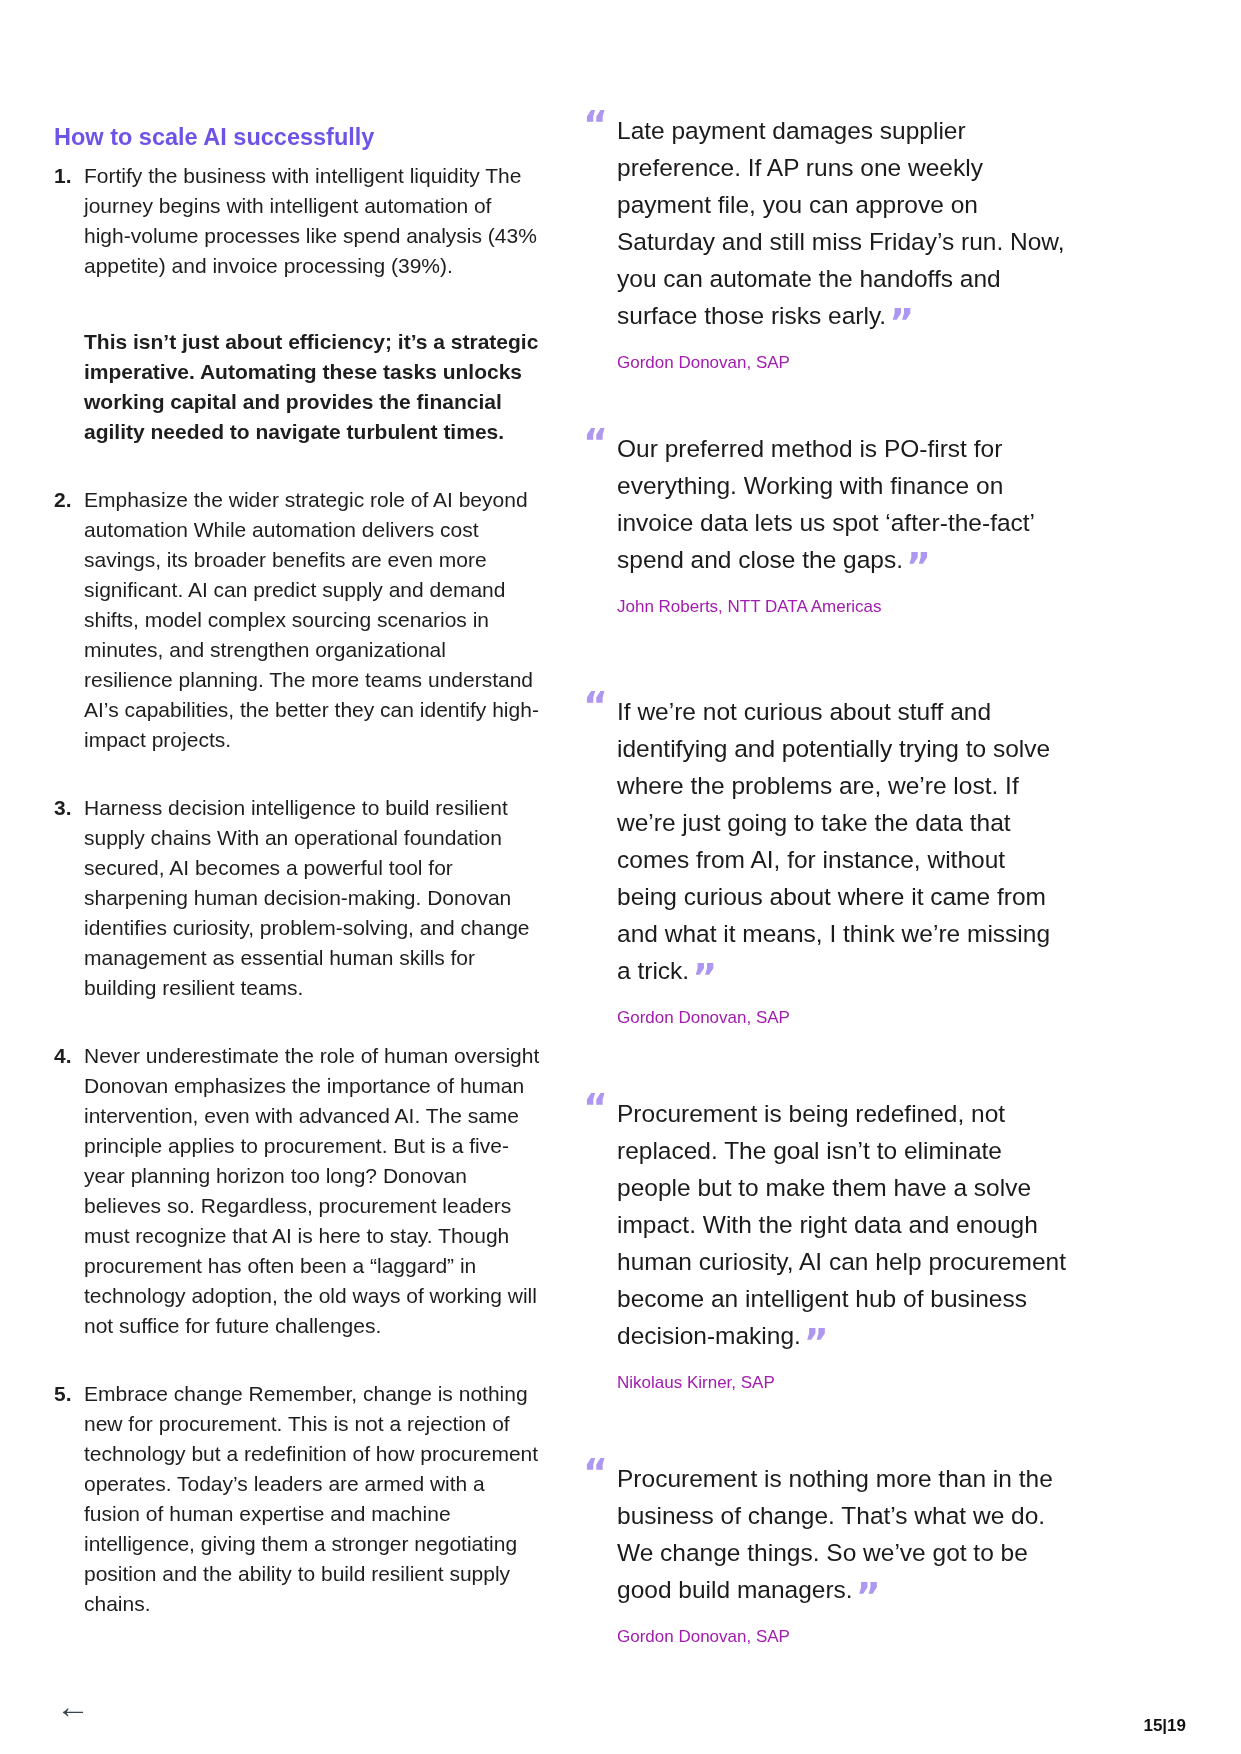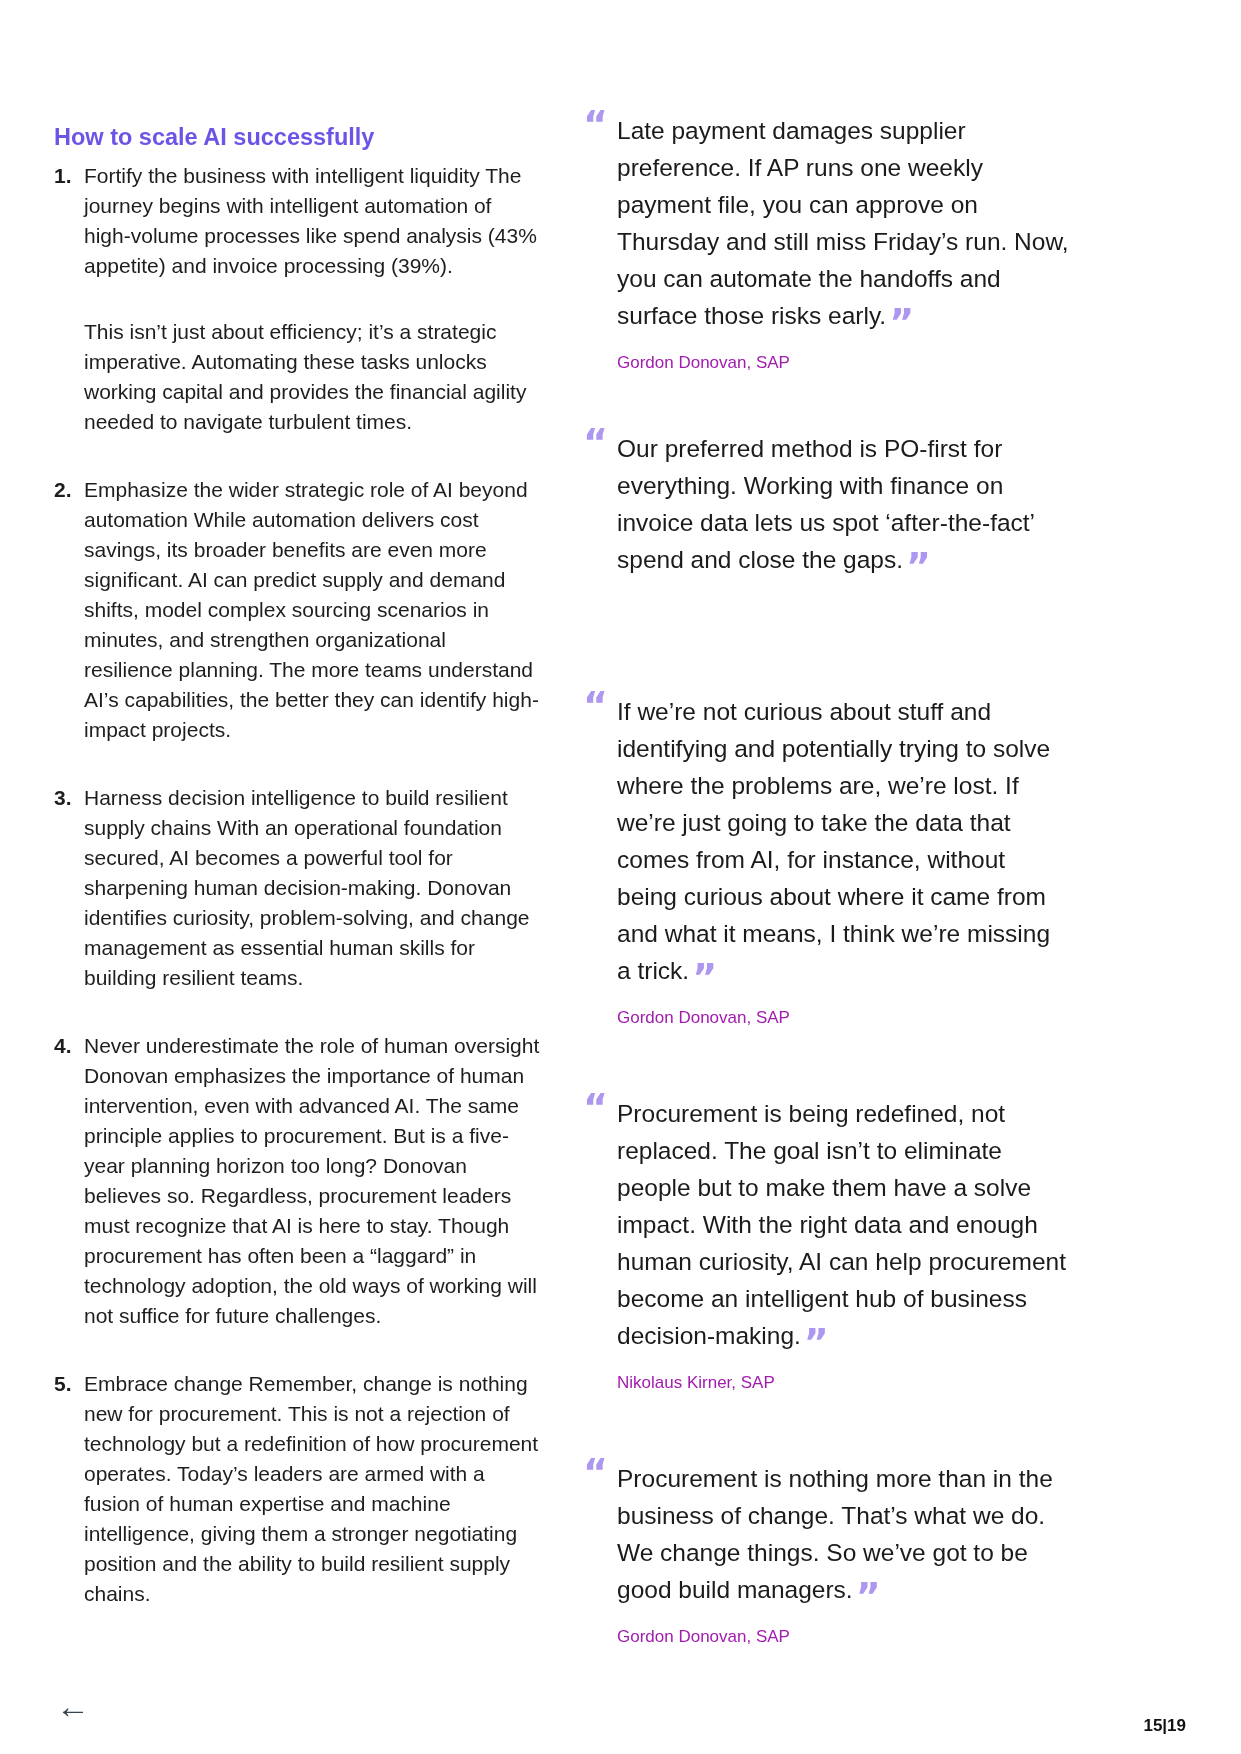--- a/index.html
+++ b/index.html
@@ -32,21 +32,21 @@
   .item { display: flex; margin-bottom: 38px; }
   .item .num {
     flex: 0 0 30px;
     font-size: 21px;
     line-height: 30px;
     font-weight: 700;
     color: #1e1e1e;
   }
   .item .body { flex: 1; font-size: 21px; line-height: 30px; color: #1e1e1e; }
   .item p { margin: 0; }
-  .item p + p { margin-top: 36px; }
+  .item p + p { margin-top: 46px; font-weight: bold; }
 
   
   .right-col {
     position: absolute;
     left: 617px;
     top: 112px;
     width: 452px;
     height: 1560px;
   }
   .quote { position: absolute; left: 0; width: 100%; margin: 0; }
@@ -148,26 +148,27 @@
       <span class="num">5.</span>
       <div class="body">
         <p>Embrace change Remember, change is nothing new for procurement. This is not a rejection of technology but a redefinition of how procurement operates. Today’s leaders are armed with a fusion of human expertise and machine intelligence, giving them a stronger negotiating position and the ability to build resilient supply chains.</p>
       </div>
     </div>
   </section>
 
   <section class="right-col">
 
     <figure class="quote q1">
-      <blockquote><span class="open-quote">“</span><span>Late payment damages supplier preference. If AP runs one weekly payment file, you can approve on Thursday and still miss Friday’s run. Now, you can automate the handoffs and surface those risks early.</span><span class="close-quote">”</span></blockquote>
+      <blockquote><span class="open-quote">“</span><span>Late payment damages supplier preference. If AP runs one weekly payment file, you can approve on Saturday and still miss Friday’s run. Now, you can automate the handoffs and surface those risks early.</span><span class="close-quote">”</span></blockquote>
       <figcaption>Gordon Donovan, SAP</figcaption>
     </figure>
 
     <figure class="quote q2">
       <blockquote><span class="open-quote">“</span><span>Our preferred method is PO-first for everything. Working with finance on invoice data lets us spot ‘after-the-fact’ spend and close the gaps.</span><span class="close-quote">”</span></blockquote>
+      <figcaption>John Roberts, NTT DATA Americas</figcaption>
     </figure>
 
     <figure class="quote q3">
       <blockquote><span class="open-quote">“</span><span>If we’re not curious about stuff and identifying and potentially trying to solve where the problems are, we’re lost. If we’re just going to take the data that comes from AI, for instance, without being curious about where it came from and what it means, I think we’re missing a trick.</span><span class="close-quote">”</span></blockquote>
       <figcaption>Gordon Donovan, SAP</figcaption>
     </figure>
 
     <figure class="quote q4">
       <blockquote><span class="open-quote">“</span><span>Procurement is being redefined, not replaced. The goal isn’t to eliminate people but to make them have a solve impact. With the right data and enough human curiosity, AI can help procurement become an intelligent hub of business decision-making.</span><span class="close-quote">”</span></blockquote>
       <figcaption>Nikolaus Kirner, SAP</figcaption>

